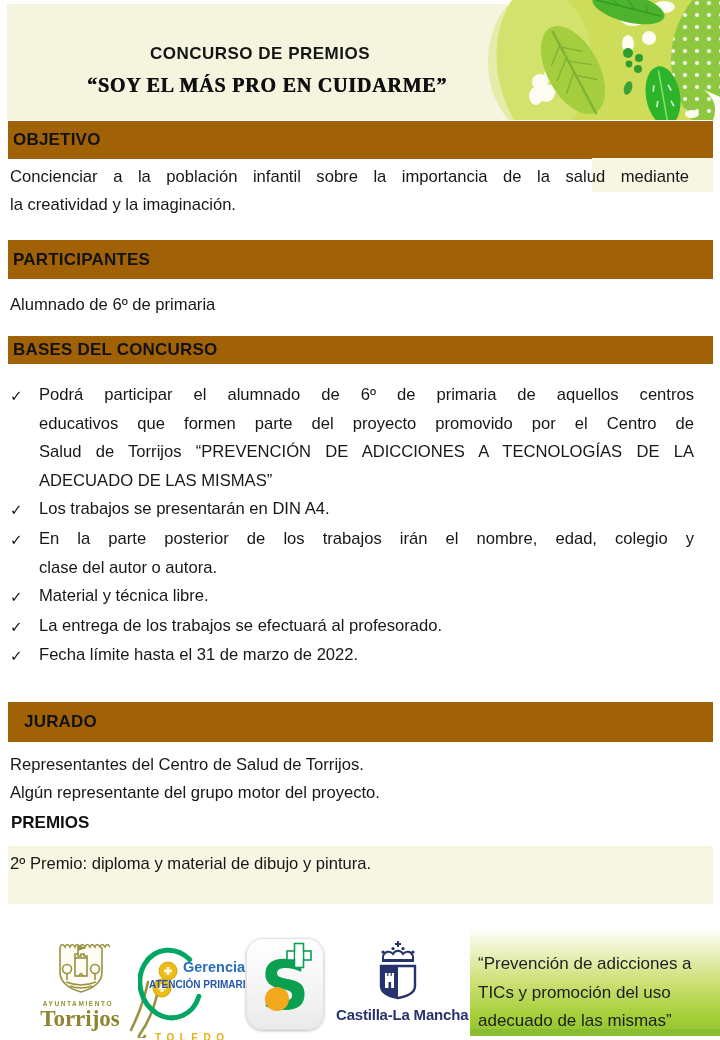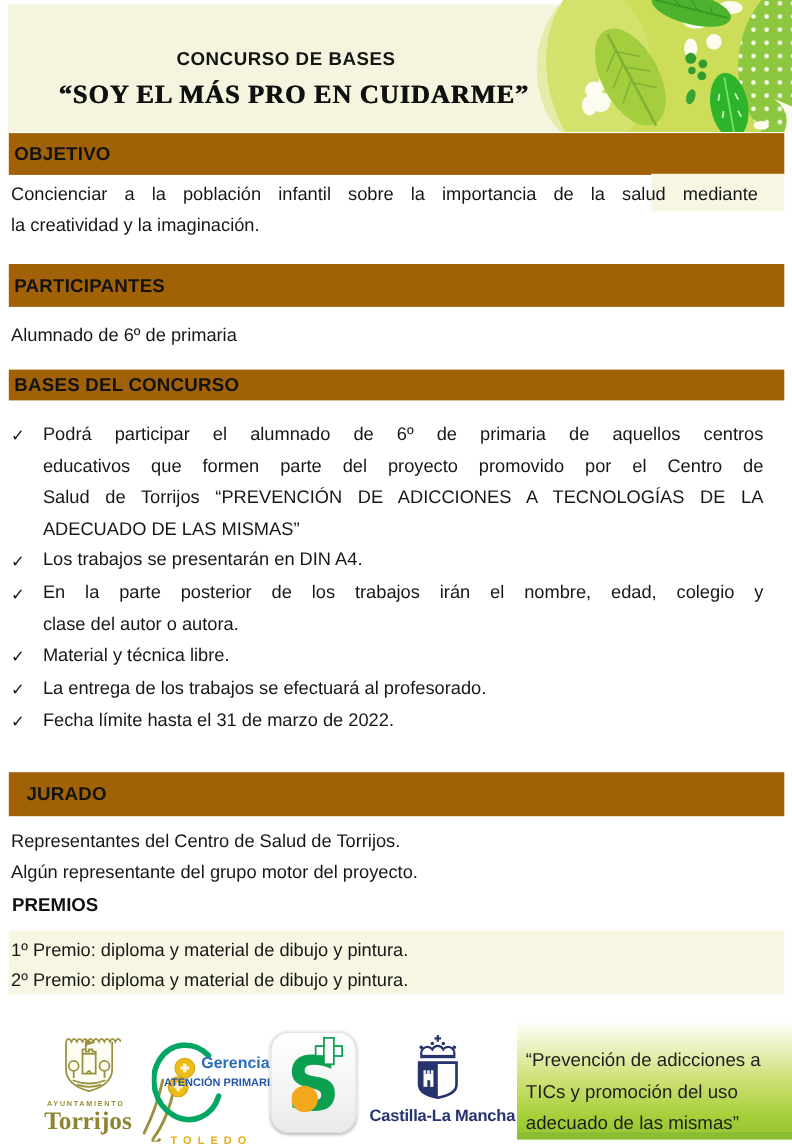--- a/index.html
+++ b/index.html
@@ -11,21 +11,21 @@
 
   
   .header-panel { position:absolute; left:7px; top:4px; width:706px; height:116px; background:#F4F4DF; }
   .header-art   { position:absolute; left:478px; top:0; width:242px; height:120px; }
   .kicker {
     position:absolute; top:44px; left:0; width:520px; text-align:center;
     font-weight:bold; font-size:17px; letter-spacing:.5px; color:#141414;
   }
   .main-title {
     position:absolute; top:74px; left:0; width:534px; text-align:center;
-    font-family:"Liberation Serif", serif; font-weight:bold; font-size:24px;
+    font-family:"Liberation Serif", serif; font-weight:bold; font-size:20px;
     letter-spacing:.8px; color:#101010; text-shadow:.6px 0 0 currentColor;
   }
 
   
   .band {
     position:absolute; left:8px; width:705px; background:#a16207;
     display:flex; align-items:center; padding-left:5px;
     font-weight:bold; font-size:17px; color:#121212; letter-spacing:.2px;
   }
   .band-objetivo      { top:121px; height:38px; }
@@ -157,21 +157,21 @@
       <line x1="185" y1="70" x2="185" y2="124" stroke="#7FE06A" stroke-width="1.6"></line>
       <line x1="178" y1="84" x2="176" y2="90" stroke="#CFF3C2" stroke-width="1.6"></line>
       <line x1="192" y1="86" x2="194" y2="92" stroke="#CFF3C2" stroke-width="1.6"></line>
       <line x1="179" y1="100" x2="177" y2="106" stroke="#CFF3C2" stroke-width="1.6"></line>
       <line x1="192" y1="102" x2="194" y2="108" stroke="#CFF3C2" stroke-width="1.6"></line>
     </g>
 
     <path d="M226,90 q16,12 9,30 l10,0 0,-22 z" fill="#FCFDF0"></path>
     <ellipse cx="214" cy="114" rx="7" ry="4" fill="#FCFDF0"></ellipse>
   </svg>
-  <div class="kicker">CONCURSO DE BASES</div>
+  <div class="kicker">CONCURSO DE PREMIOS</div>
   <div class="main-title">“SOY EL MÁS PRO EN CUIDARME”</div>
 
   <div class="band band-objetivo">OBJETIVO</div>
   <div class="objetivo-patch"></div>
   <div class="para objetivo-body">
     <div class="stretch">Concienciar a la población infantil sobre la importancia de la salud mediante</div>
     <div>la creatividad y la imaginación.</div>
   </div>
 
   <div class="band band-participantes">PARTICIPANTES</div>
@@ -223,21 +223,20 @@
 
   <div class="band band-jurado">JURADO</div>
   <div class="para jurado-body">
     <div>Representantes  del Centro de Salud de Torrijos.</div>
     <div>Algún representante  del grupo motor del proyecto.</div>
   </div>
 
   <div class="premios-title">PREMIOS</div>
   <div class="premios-highlight"></div>
   <div class="para premios-lines">
-    <div>1º Premio: diploma y material de dibujo y pintura.</div>
     <div>2º Premio: diploma y material de dibujo y pintura.</div>
   </div>
 
   <div class="footer">
 
     <div class="torrijos-logo">
       <svg class="torrijos-crest" width="58" height="64" viewBox="0 0 58 64">
         <g stroke="#9A9140" fill="none" stroke-width="1.6">
           <path d="M8,13 L8,38 Q8,52 29,58 Q50,52 50,38 L50,13" fill="#FDFDF3"></path>
           <path d="M8,13 q2,-5 5,0 q2,-5 5,0 q2,-5 5,0 q2,-5 5,0 q2,-5 5,0 q2,-5 5,0 q2,-5 5,0 q2,-5 5,0 q2,-5 5,0 q2,-5 5,0" fill="#FDFDF3"></path>

